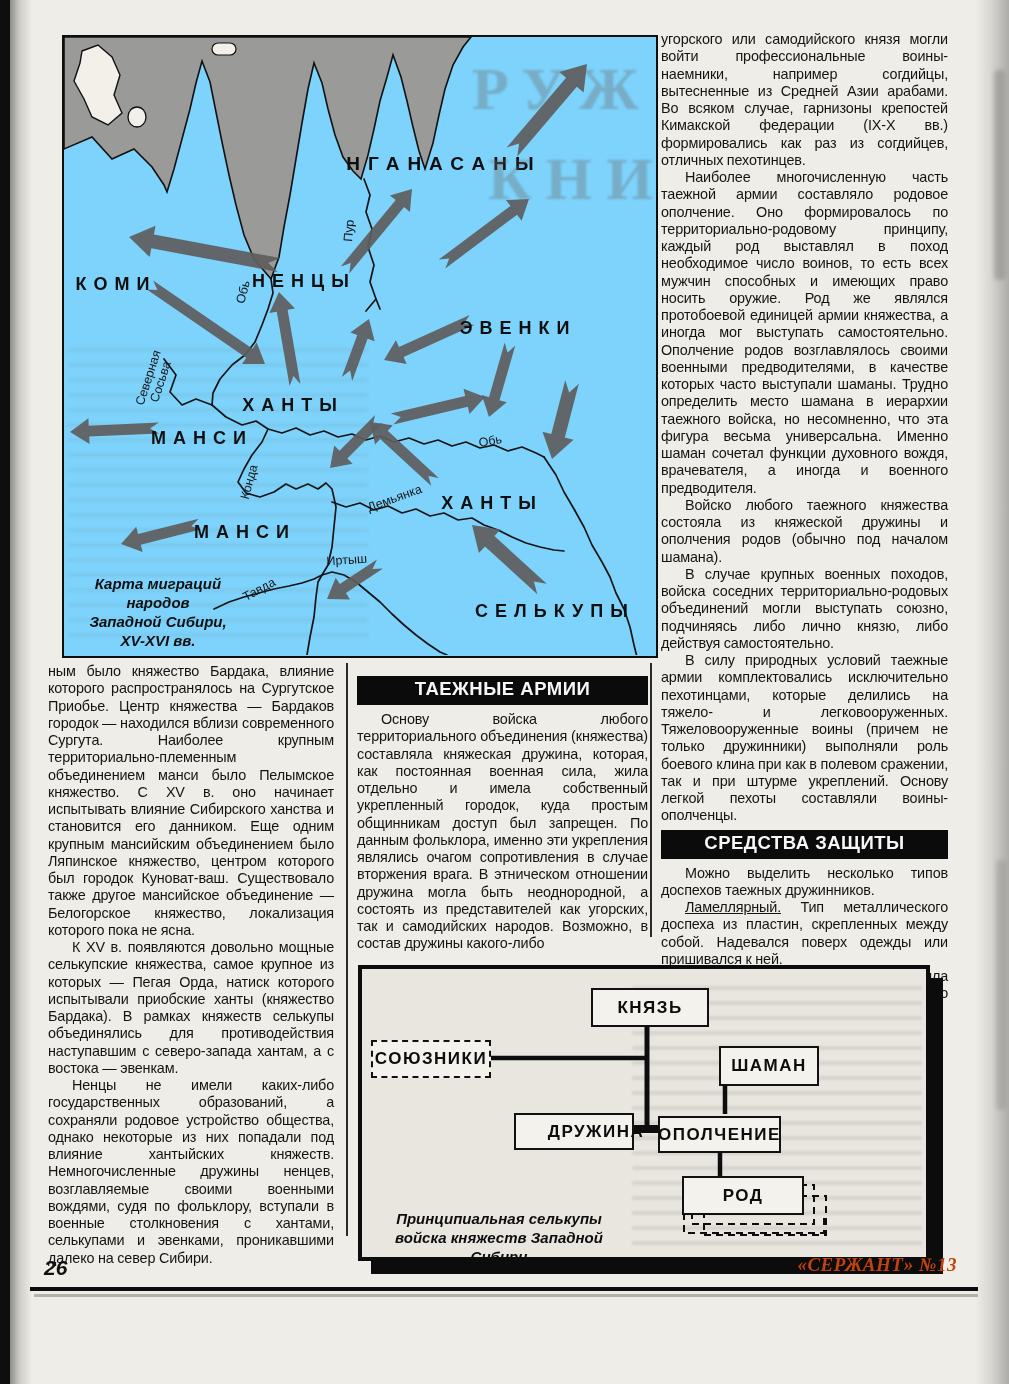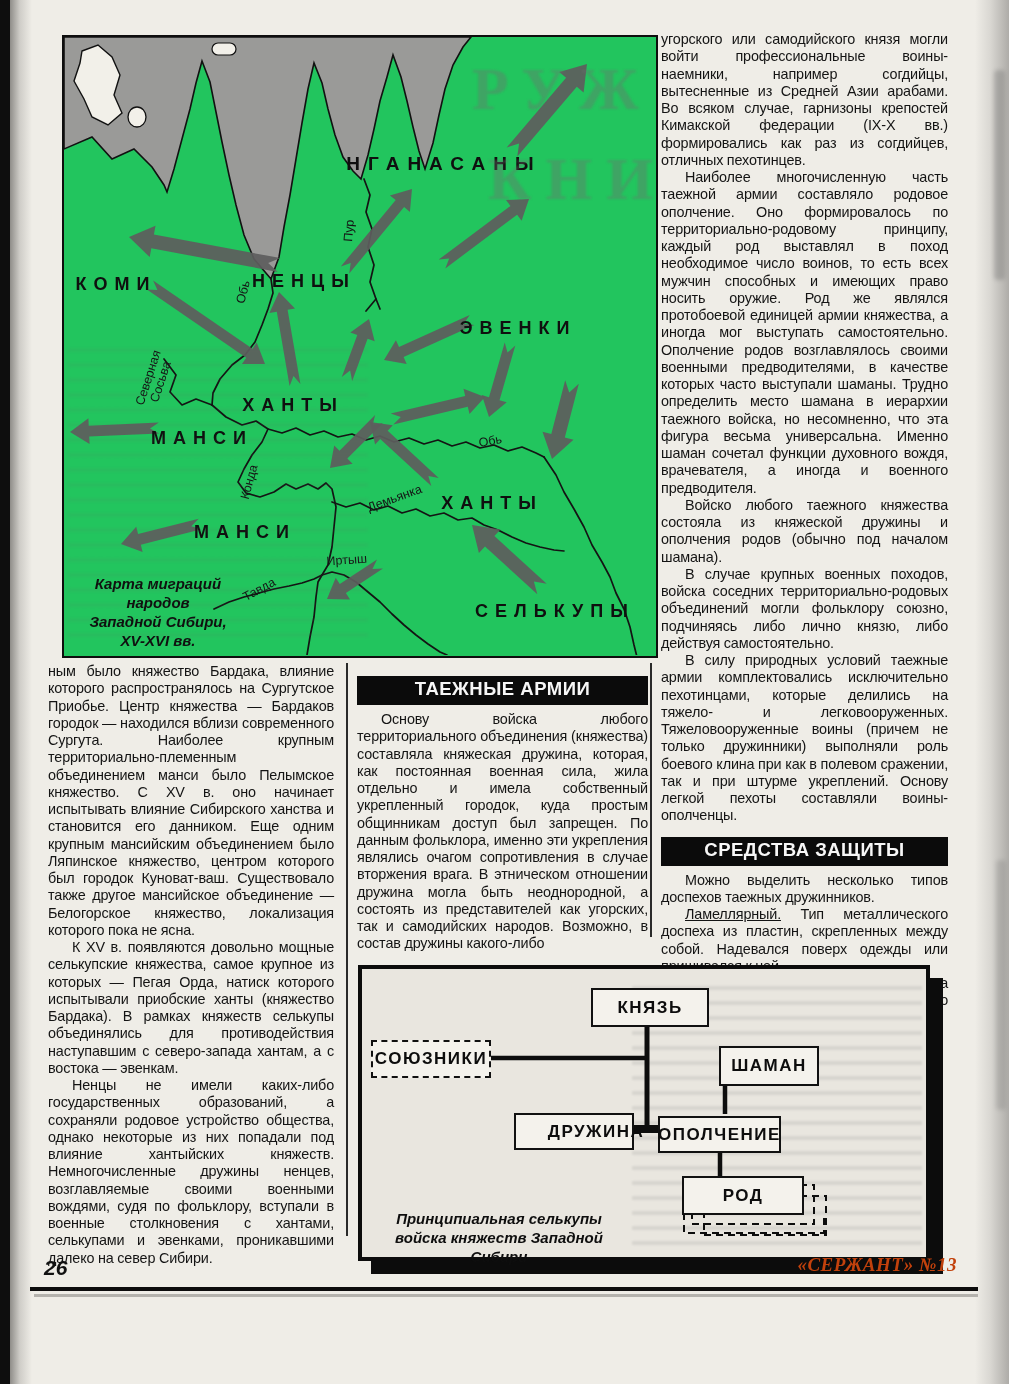--- a/index.html
+++ b/index.html
@@ -10,21 +10,21 @@
   }
   
   .edge{position:absolute;top:0;height:100%;}
   .edge-black{left:0;width:10px;background:#0e0e0e}
   .edge-grad{left:10px;width:22px;background:linear-gradient(90deg,#8f8d89,#cfcdc8 45%,#efede7)}
   .edge-right{right:0;width:34px;background:linear-gradient(270deg,#aeaca8,#d9d7d2 55%,#efede7)}
   .smudge{position:absolute;background:#555;border-radius:4px;filter:blur(2px)}
   
   #map{
     position:absolute;left:62px;top:35px;width:596px;height:623px;
-    border:2.5px solid #0e0e0e;background:#22c55e;box-sizing:border-box;overflow:hidden;
+    border:2.5px solid #0e0e0e;background:#7dd3fc;box-sizing:border-box;overflow:hidden;
   }
   #map svg{position:absolute;left:0;top:0}
   .ghost{
     position:absolute;font-weight:bold;font-family:"Liberation Serif",serif;
     color:rgba(110,110,110,.38);filter:blur(1.3px);letter-spacing:14px;font-size:60px;line-height:1;
   }
   .map-bleed{
     position:absolute;left:4px;top:300px;width:300px;height:310px;opacity:.18;filter:blur(1.5px);
     background:repeating-linear-gradient(180deg,transparent 0 11px,rgba(100,100,100,.5) 11px 15px);
   }
@@ -175,24 +175,24 @@
   <div>
       <p class="para">Основу войска любого территориального объединения (княжества) составляла княжеская дружина, которая, как постоянная военная сила, жила отдельно и имела собственный укрепленный городок, куда простым общинникам доступ был запрещен. По данным фольклора, именно эти укрепления являлись очагом сопротивления в случае вторжения врага. В этническом отношении дружина могла быть неоднородной, а состоять из представителей как угорских, так и самодийских народов. Возможно, в состав дружины какого-либо</p>
     </div>
 </div>
 
 <div class="col" id="col-right" style="left:661px;top:31px;width:287px">
   <div>
       <p class="para noindent">угорского или самодийского князя могли войти профессиональные воины-наемники, например согдийцы, вытесненные из Средней Азии арабами. Во всяком случае, гарнизоны крепостей Кимакской федерации (IX-X вв.) формировались как раз из согдийцев, отличных пехотинцев.</p>
       <p class="para">Наиболее многочисленную часть таежной армии составляло родовое ополчение. Оно формировалось по территориально-родовому принципу, каждый род выставлял в поход необходимое число воинов, то есть всех мужчин способных и имеющих право носить оружие. Род же являлся протобоевой единицей армии княжества, а иногда мог выступать самостоятельно. Ополчение родов возглавлялось своими военными предводителями, в качестве которых часто выступали шаманы. Трудно определить место шамана в иерархии таежного войска, но несомненно, что эта фигура весьма универсальна. Именно шаман сочетал функции духовного вождя, врачевателя, а иногда и военного предводителя.</p>
       <p class="para">Войско любого таежного княжества состояла из княжеской дружины и ополчения родов (обычно под началом шамана).</p>
-      <p class="para">В случае крупных военных походов, войска соседних территориально-родовых объединений могли фольклору союзно, подчиняясь либо лично князю, либо действуя самостоятельно.</p>
+      <p class="para">В случае крупных военных походов, войска соседних территориально-родовых объединений могли выступать союзно, подчиняясь либо лично князю, либо действуя самостоятельно.</p>
       <p class="para">В силу природных условий таежные армии комплектовались исключительно пехотинцами, которые делились на тяжело- и легковооруженных. Тяжеловооруженные воины (причем не только дружинники) выполняли роль боевого клина при как в полевом сражении, так и при штурме укреплений. Основу легкой пехоты составляли воины-ополченцы.</p>
     </div>
-  <div class="colheader" style="margin-top:12px">СРЕДСТВА ЗАЩИТЫ</div>
+  <div class="colheader" style="margin-top:5px">СРЕДСТВА ЗАЩИТЫ</div>
   <div>
       <p class="para">Можно выделить несколько типов доспехов таежных дружинников.</p>
       <p class="para"><span class="lead">Ламеллярный.</span> Тип металлического доспеха из пластин, скрепленных между собой. Надевался поверх одежды или пришивался к ней.</p>
       <p class="para"><span class="lead">Чешуйчатый.</span> Тип доспеха из металла или рога животных, пластины которого нашивались непосредственно на основу.</p>
     </div>
 </div>
 
 <div id="diagram">
   <div class="bleed2"></div>
   <svg id="dlines" width="564" height="288" viewBox="0 0 564 288">

